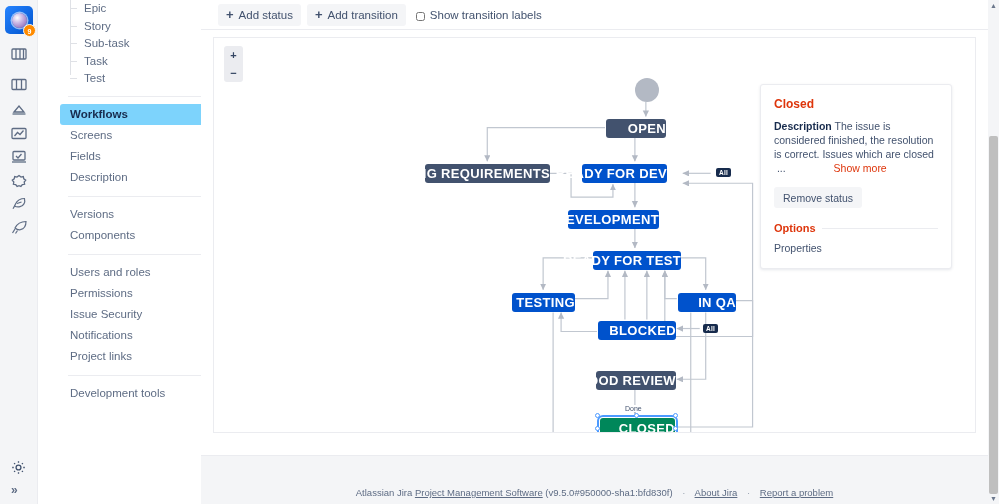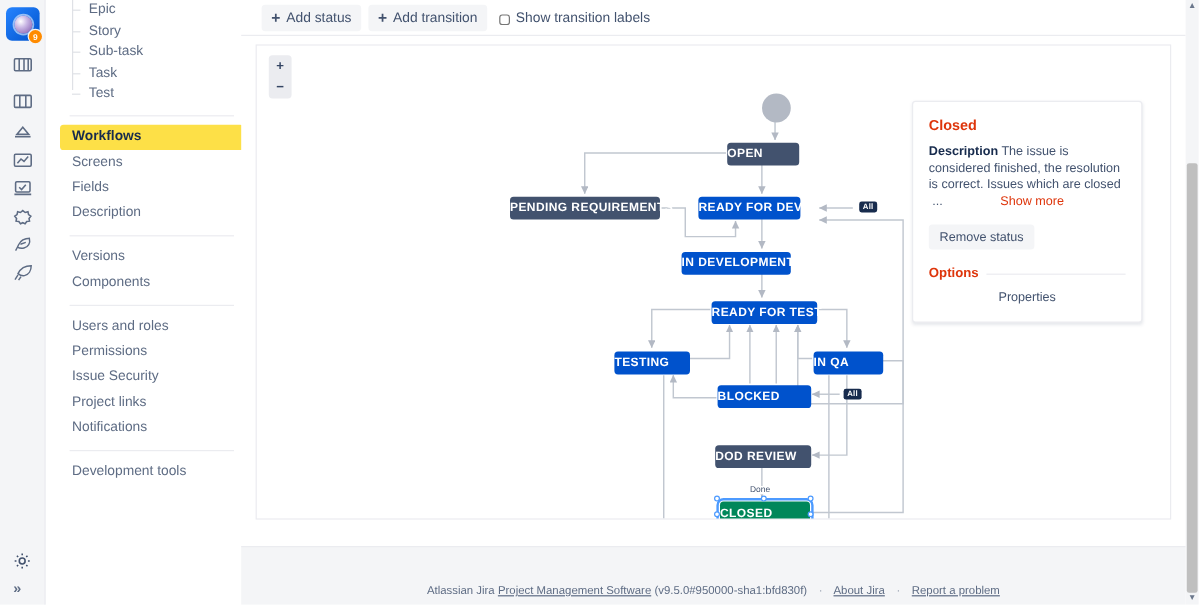--- a/index.html
+++ b/index.html
@@ -36,42 +36,42 @@
   }
   .rail-icon {
     position:absolute; left:7px; width:24px; height:24px;
     display:flex; align-items:center; justify-content:center;
     color:#5E6C84;
   }
   .rail-icon svg { display:block; }
 
   
   #project-sidebar {
-    position:absolute; left:46px; top:0; width:162px; height:442px;
+    position:absolute; left:56px; top:0; width:162px; height:442px;
     background:#ffffff; border-right:1px solid #EBECF0;
     padding-top:0; font-size:11.5px;
   }
   .issuetype-tree { position:relative; padding-left:14px; margin-top:0; }
   .issuetype-tree .spine {
     position:absolute; left:14px; top:0px; bottom:13px; width:1px; background:#DFE1E6;
   }
   .tree-item {
     position:relative; height:17.5px; line-height:17.5px;
     padding-left:14px; color:#5E6C84; font-size:11.5px; white-space:nowrap;
   }
   .tree-item .tick {
     position:absolute; left:0px; top:8px; width:7px; height:1px; background:#DFE1E6;
   }
   .side-sep { height:1px; background:#EBECF0; margin:8px 12px 7px 12px; }
   .nav-item {
     height:21px; line-height:21px; padding-left:14px; font-size:11.5px;
     color:#5E6C84; white-space:nowrap; cursor:pointer;
   }
   .nav-item.active {
-    background:#fde047; color:#172B4D; font-weight:bold; border-radius:3px;
+    background:#7dd3fc; color:#172B4D; font-weight:bold; border-radius:3px;
     margin:0 4px; padding-left:10px;
   }
 
   
   #main {
     position:absolute; left:201px; top:0; right:11px; height:455px;
     background:#ffffff;
   }
   #toolbar {
     position:absolute; left:0; top:0; right:0; height:30px;
@@ -94,22 +94,22 @@
   }
   #zoom-ctl {
     position:absolute; left:10px; top:8px; width:19px; height:36px;
     background:#EBECF0; border-radius:3px;
     display:flex; flex-direction:column; align-items:center; justify-content:space-around;
     z-index:5;
   }
   #zoom-ctl div { font-size:11px; color:#344563; line-height:1; cursor:pointer; font-weight:bold;}
 
   .node {
-    position:absolute; display:flex; align-items:center; justify-content:flex-start;
-    color:#ffffff; font-size:10px; font-weight:bold; letter-spacing:.35px;
+    position:absolute; display:flex; align-items:center; justify-content:flex-end;
+    color:#ffffff; font-size:13px; font-weight:bold; letter-spacing:.35px;
     border-radius:3px; z-index:3; white-space:nowrap;
   }
   .node.dark  { background:#42526E; }
   .node.blue  { background:#0052CC; }
   .node.green { background:#00875A; }
   .node.selected { outline:2px solid #4C9AFF; outline-offset:1px; }
   .handle {
     position:absolute; width:5px; height:5px; border-radius:50%;
     background:#ffffff; border:1.4px solid #4C9AFF; z-index:6;
   }
@@ -146,21 +146,21 @@
   #detail-panel .dp-btn {
     margin-top:12px; background:#F4F5F7; border:none; border-radius:3px;
     height:21px; padding:0 9px; font-size:10.5px; color:#42526E;
     font-family:inherit; cursor:pointer;
   }
   #detail-panel .dp-options {
     margin-top:14px; display:flex; align-items:center; gap:6px;
     color:#DE350B; font-size:11px; font-weight:bold;
   }
   #detail-panel .dp-options .rule { flex:1; height:1px; background:#EBECF0; }
-  #detail-panel .dp-prop { margin-top:8px; font-size:10.5px; color:#42526E; cursor:pointer;text-align:center; }
+  #detail-panel .dp-prop { margin-top:8px; font-size:10.5px; color:#42526E; cursor:pointer; }
 
   
   #footer {
     position:absolute; left:201px; top:455px; right:11px; height:49px;
     background:#F4F5F7; border-top:1px solid #EBECF0;
     display:flex; flex-direction:column; align-items:center; padding-top:9px;
   }
   #footer .f-line { font-size:9.5px; color:#5E6C84;margin-top:22px; }
   #footer .f-line a { color:#5E6C84; text-decoration:underline; }
   #footer .f-dot { margin:0 7px; color:#97A0AF; }
@@ -283,22 +283,22 @@
   <div class="nav-item">Description</div>
 
   <div class="side-sep"></div>
   <div class="nav-item">Versions</div>
   <div class="nav-item">Components</div>
 
   <div class="side-sep"></div>
   <div class="nav-item">Users and roles</div>
   <div class="nav-item">Permissions</div>
   <div class="nav-item">Issue Security</div>
+  <div class="nav-item">Notifications</div>
   <div class="nav-item">Project links</div>
-  <div class="nav-item">Notifications</div>
 
   <div class="side-sep"></div>
   <div class="nav-item">Development tools</div>
 </div>
 
 <div id="main">
 
   <div id="toolbar">
     <button class="tb-btn">
       <span class="plus">+</span>

